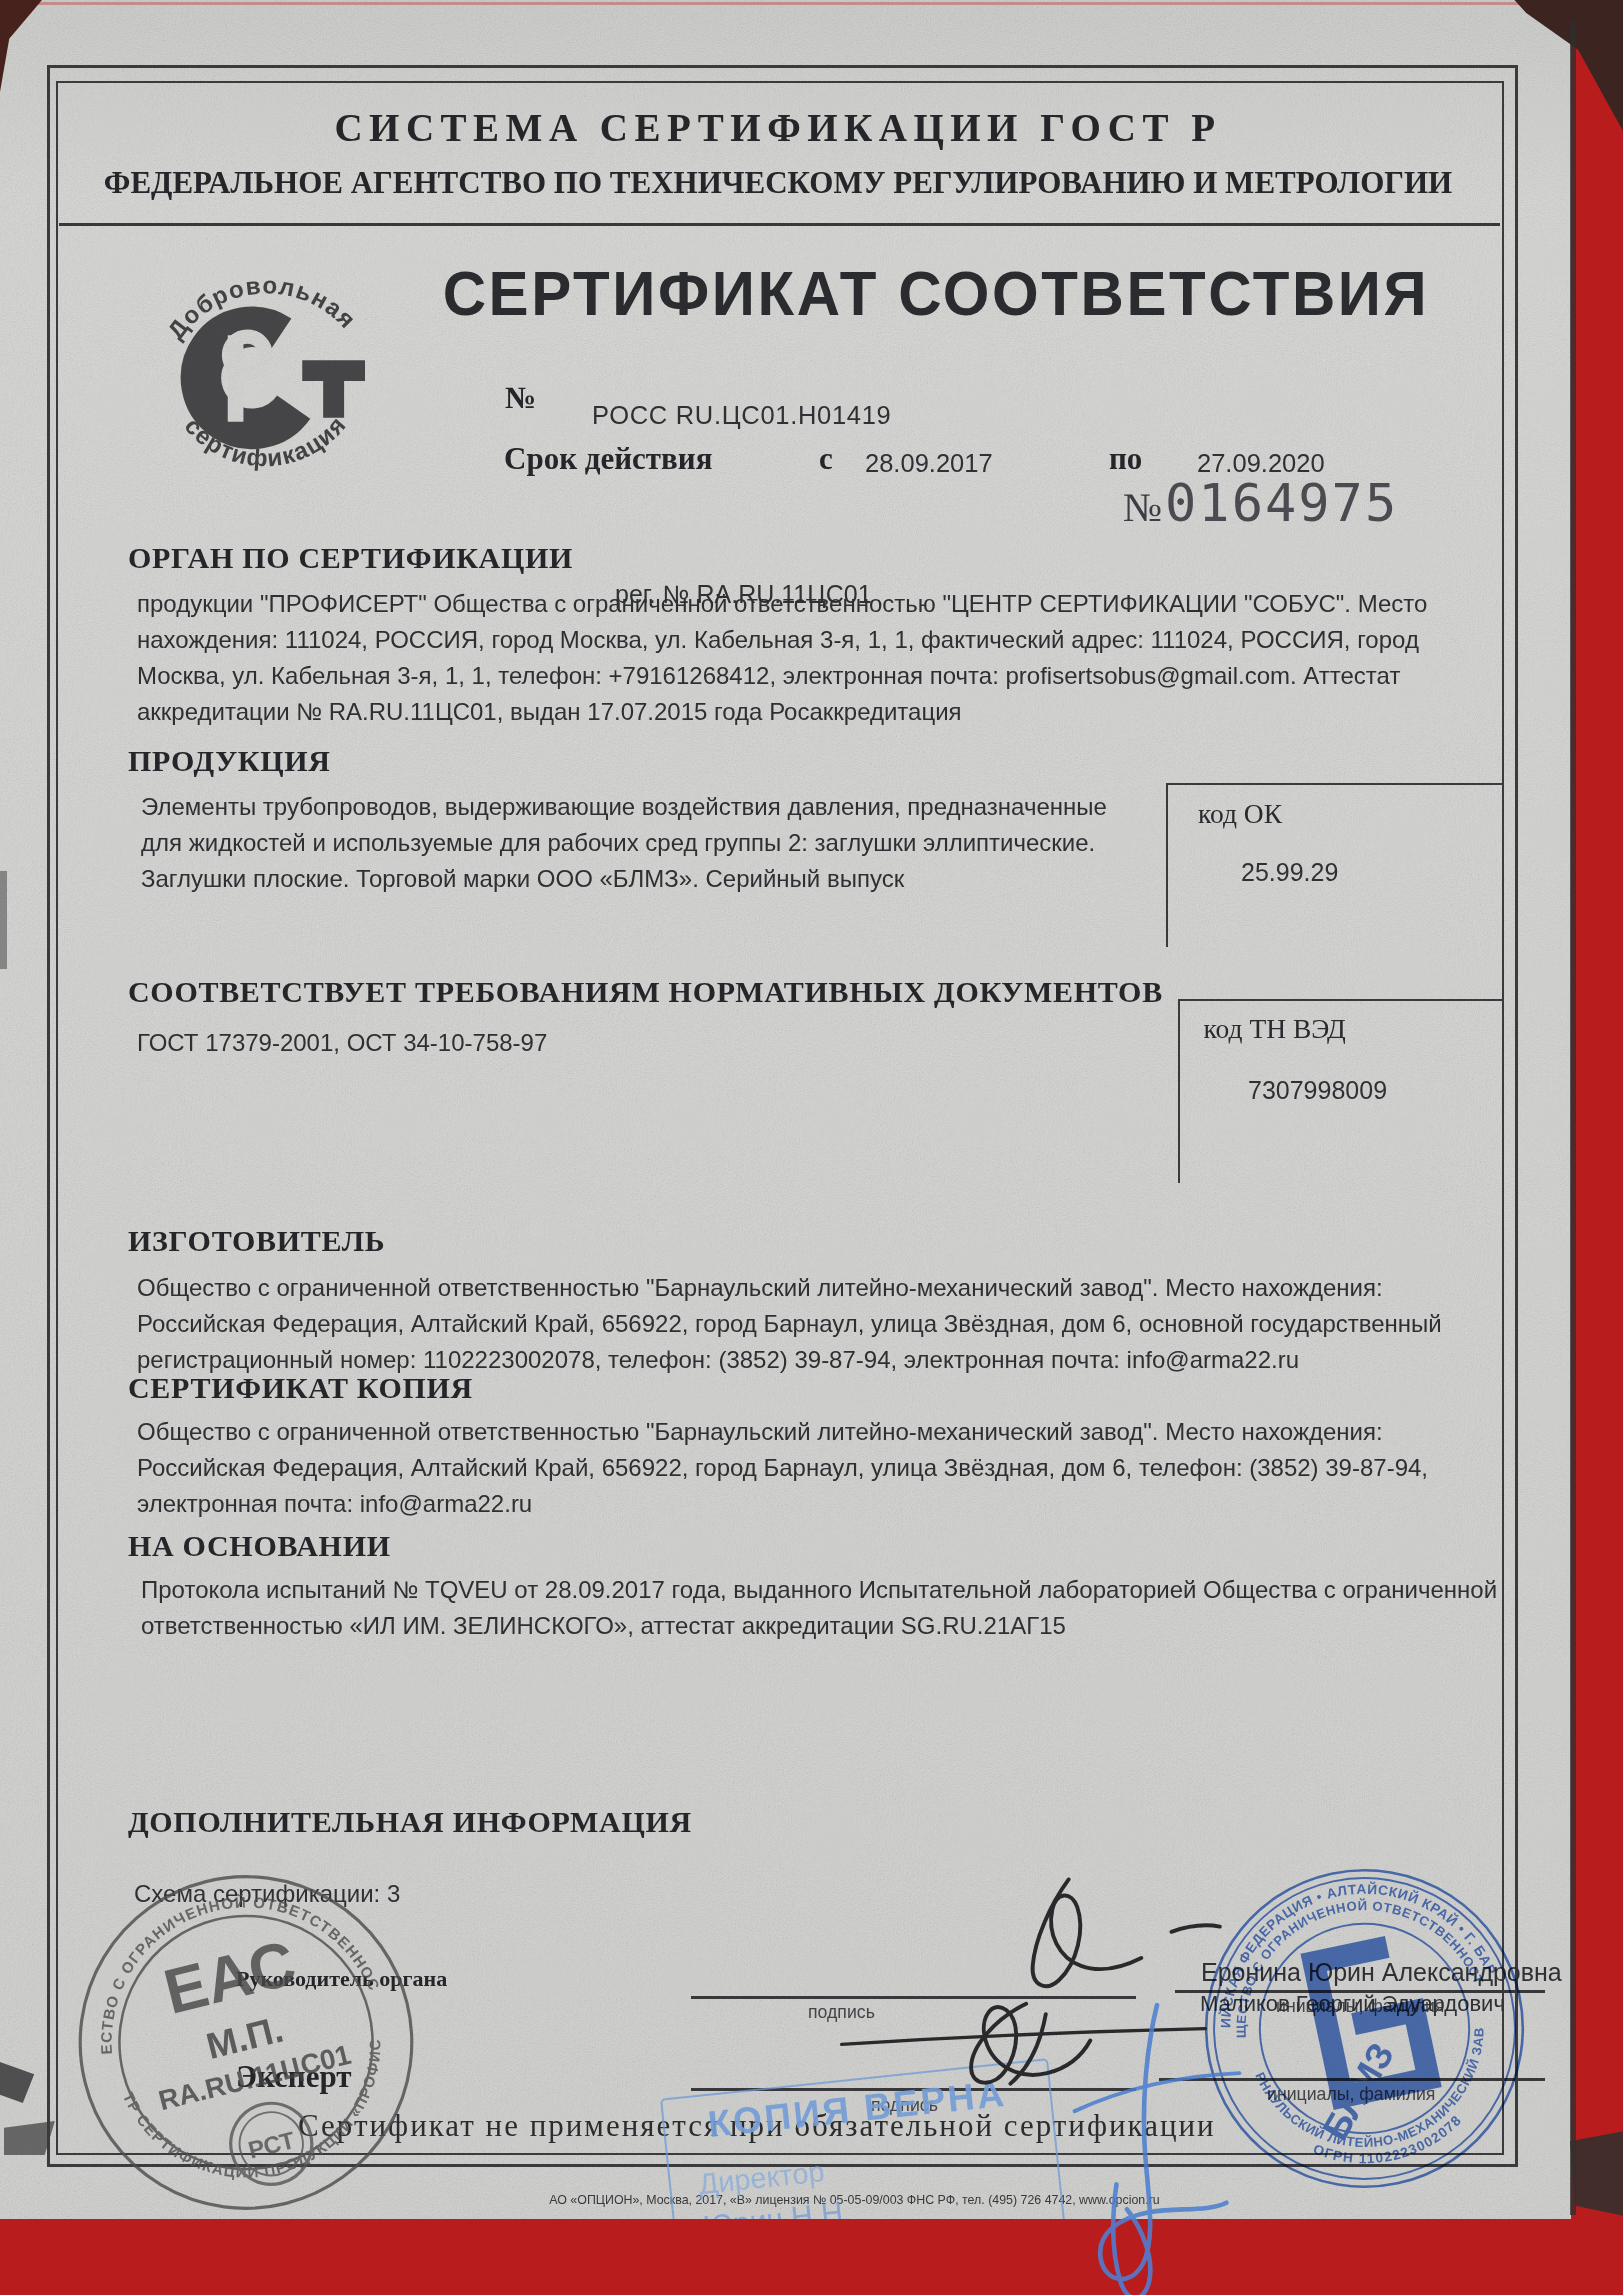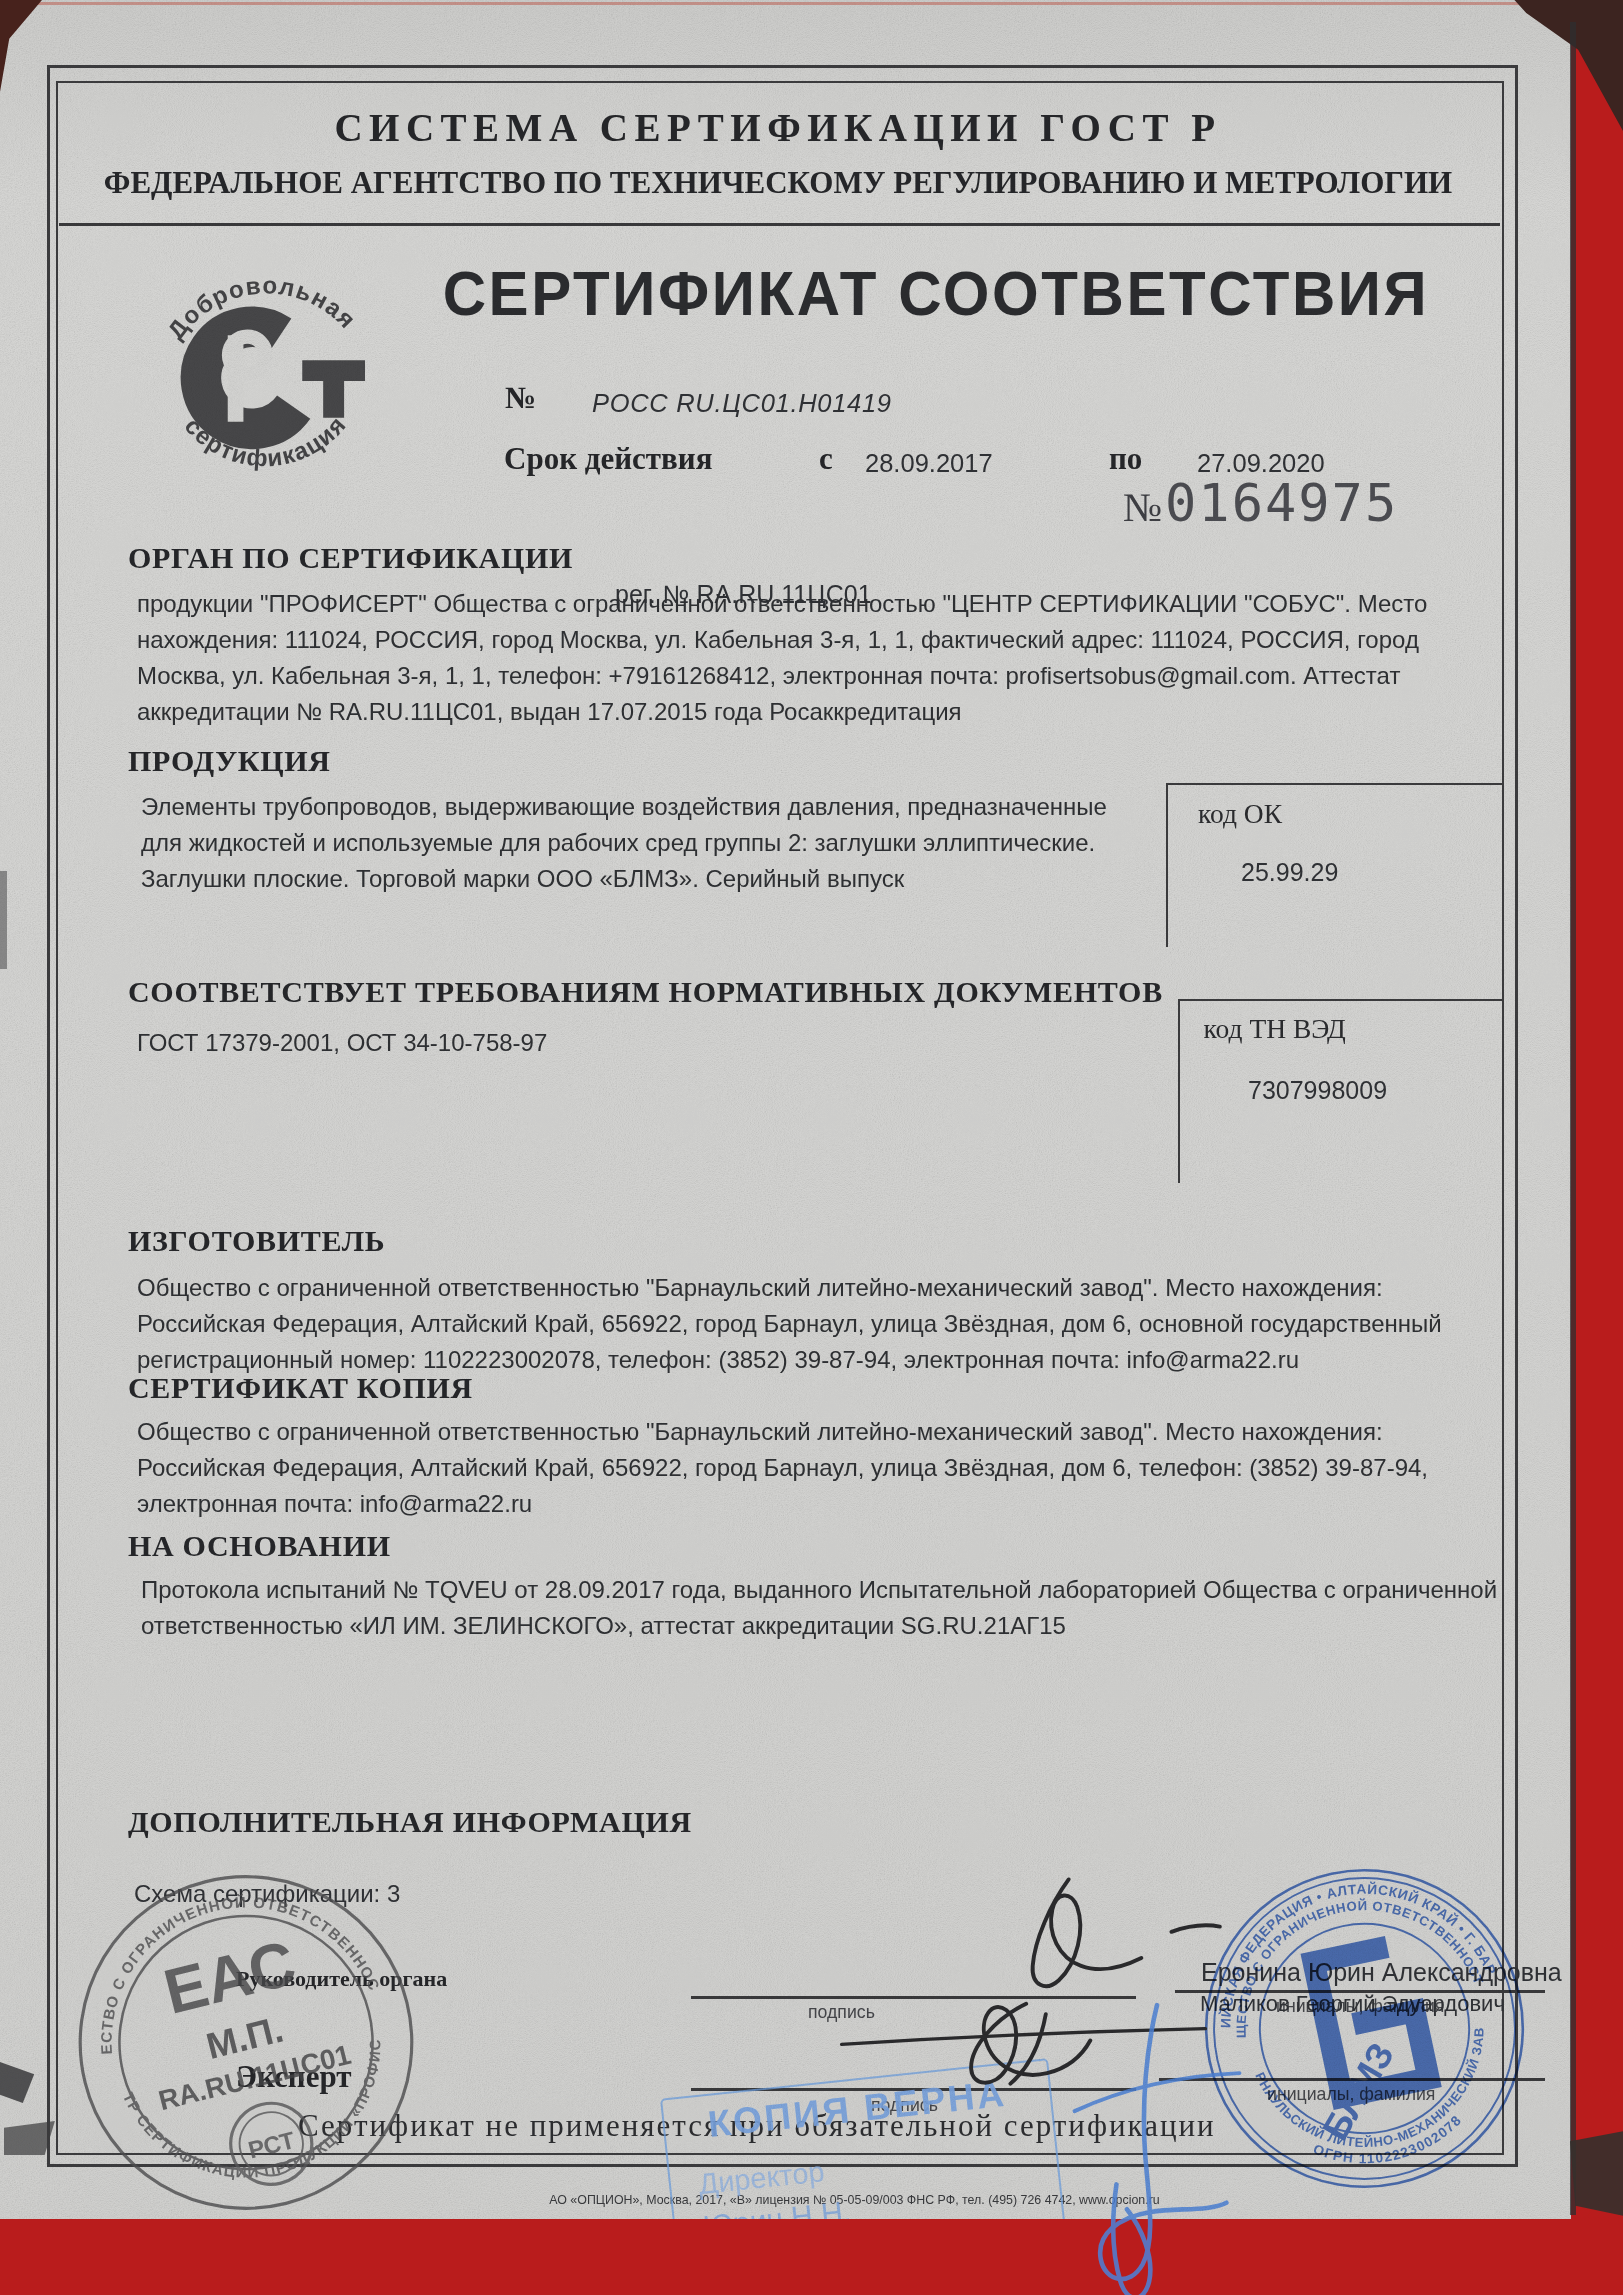--- a/index.html
+++ b/index.html
@@ -65,21 +65,21 @@
 
       <circle cx="185" cy="195" r="78" fill="none" stroke="#48484a" stroke-width="62" stroke-dasharray="365 126" transform="rotate(35 185 195)"></circle>
 
       <path d="M160 130 L160 262" stroke="#d7d7d5" stroke-width="24" fill="none"></path>
       <circle cx="178" cy="160" r="28" fill="none" stroke="#d7d7d5" stroke-width="22"></circle>
 
       <path d="M262 168 h96 v32 h-32 v56 h-32 v-56 h-32 z" fill="#48484a"></path>
     </svg>
 
     <div class="abs serifb" style="left:505px;top:380px;font-size:31px;">№</div>
-    <div class="abs sans" style="left:592px;top:389px;font-size:25.5px;letter-spacing:0.7px;font-style:italic;">РОСС RU.ЦС01.Н01419</div>
+    <div class="abs sans" style="left:592px;top:401px;font-size:25.5px;letter-spacing:0.7px;">РОСС RU.ЦС01.Н01419</div>
 
     <div class="abs serifb" style="left:504px;top:441px;font-size:31px;">Срок действия</div>
     <div class="abs serifb" style="left:819px;top:441px;font-size:31px;">с</div>
     <div class="abs sans" style="left:865px;top:449px;font-size:25.5px;">28.09.2017</div>
     <div class="abs serifb" style="left:1109px;top:441px;font-size:31px;">по</div>
     <div class="abs sans" style="left:1197px;top:449px;font-size:25.5px;">27.09.2020</div>
 
     <div class="abs" style="left:1123px;top:473px;">
       <span class="serif" style="font-size:41px;color:#3f4045;">№</span>
       <span class="mono" style="font-size:52px;letter-spacing:2px;opacity:.9;">0164975</span>

